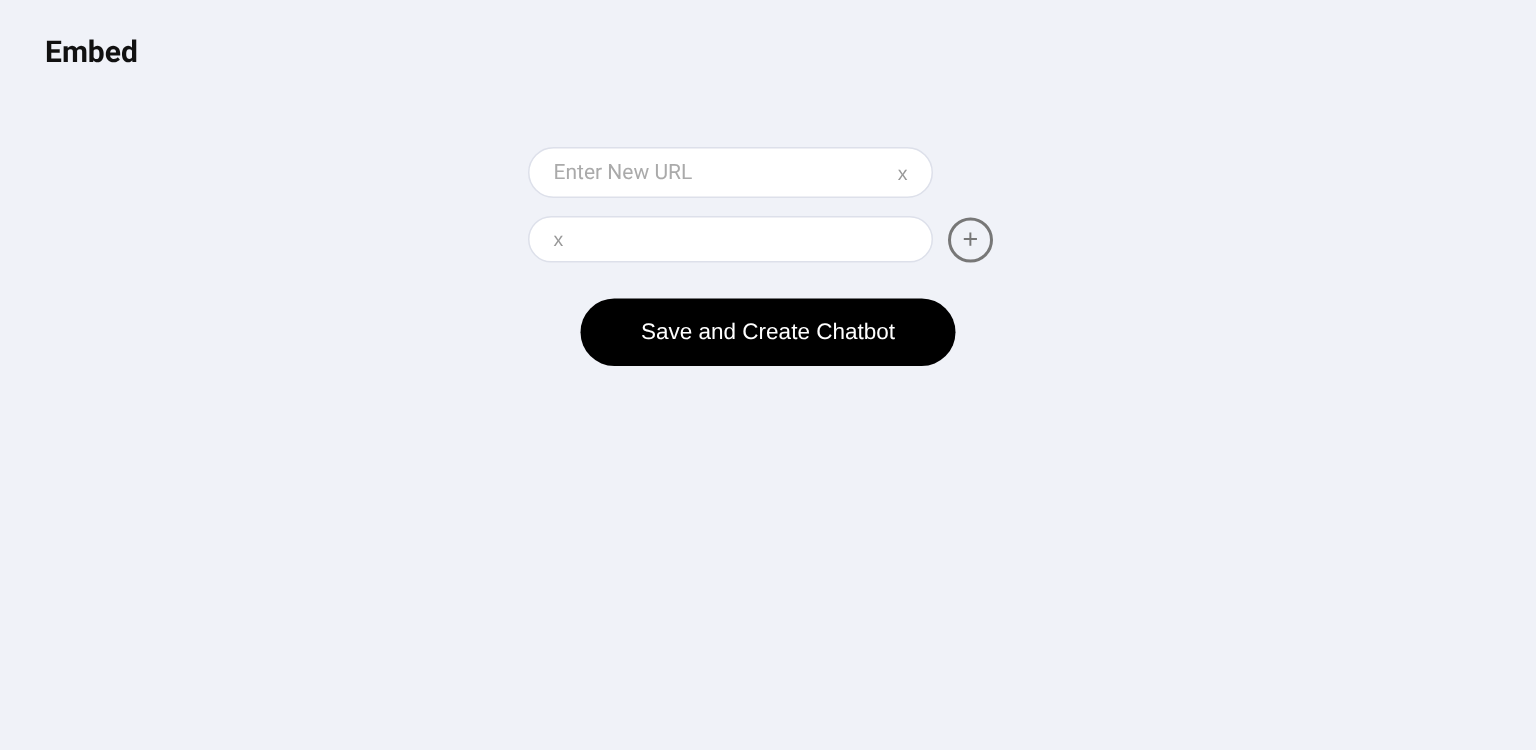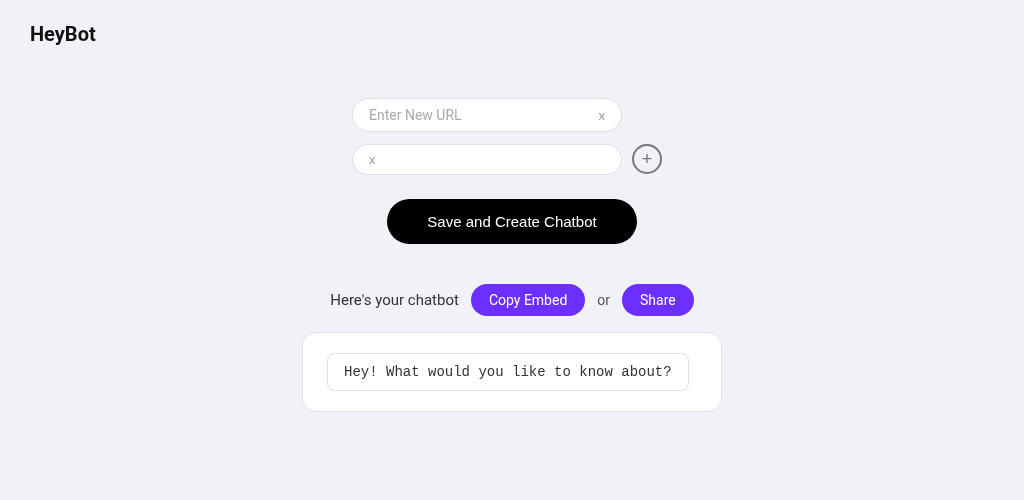--- a/index.html
+++ b/index.html
@@ -42,21 +42,21 @@
     .url-inputs {
       display: flex;
       flex-direction: column;
       gap: 12px;
       width: 320px;
       margin-bottom: 24px;
     }
 
     .url-input-row {
       display: flex;
-      align-items: flex-start;
+      align-items: center;
       gap: 10px;
     }
 
     .url-input-wrapper {
       display: flex;
       align-items: center;
       background: #fff;
       border: 1px solid #dde0ea;
       border-radius: 999px;
       padding: 8px 16px;
@@ -177,21 +177,21 @@
       border: 1px solid #dde0ea;
       border-radius: 8px;
       padding: 10px 16px;
       display: inline-block;
     }
   </style>
 </head>
 <body>
 
 <div class="header">
-  <span class="logo">HeyBot</span>
+  <span class="logo">Embed</span>
 </div>
 
 <div class="main-content">
 
 
   <div class="url-inputs">
 
     <div class="url-input-row">
       <div class="url-input-wrapper">
         <input class="url-input" type="text" placeholder="Enter New URL" style="">
@@ -205,28 +205,14 @@
       </div>
       <button class="add-btn">
         <span>+</span>
       </button>
     </div>
 
   </div>
 
   <button class="save-btn">Save and Create Chatbot</button>
 
-  <div class="chatbot-section">
-
-    <div class="chatbot-row">
-      <span class="chatbot-label">Here's your chatbot</span>
-      <button class="copy-embed-btn">Copy Embed</button>
-      <span class="or-text">or</span>
-      <button class="share-btn">Share</button>
-    </div>
-
-    <div class="chat-preview">
-      <span class="chat-message">Hey! What would you like to know about?</span>
-    </div>
-
-  </div>
 
 </div>
 
 </body></html>

